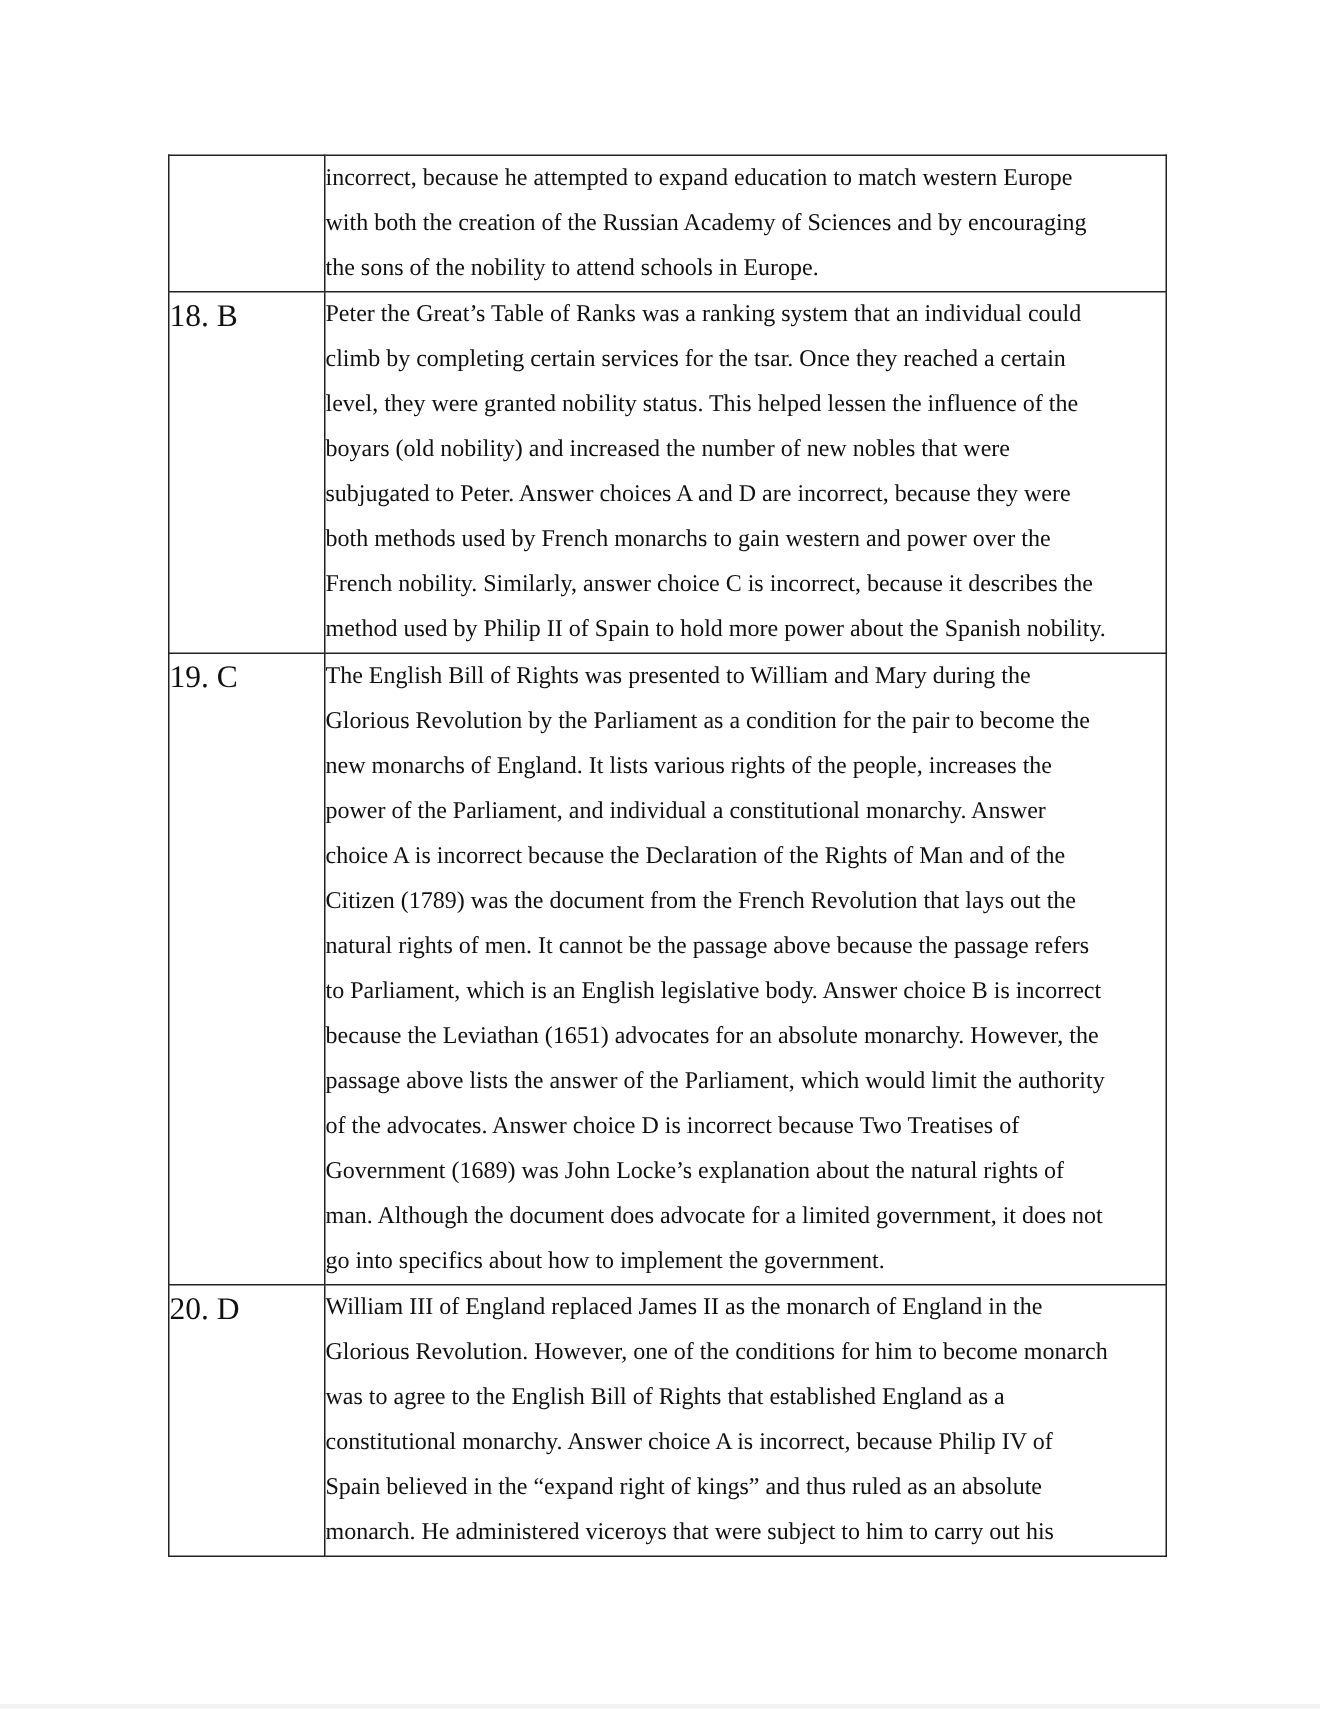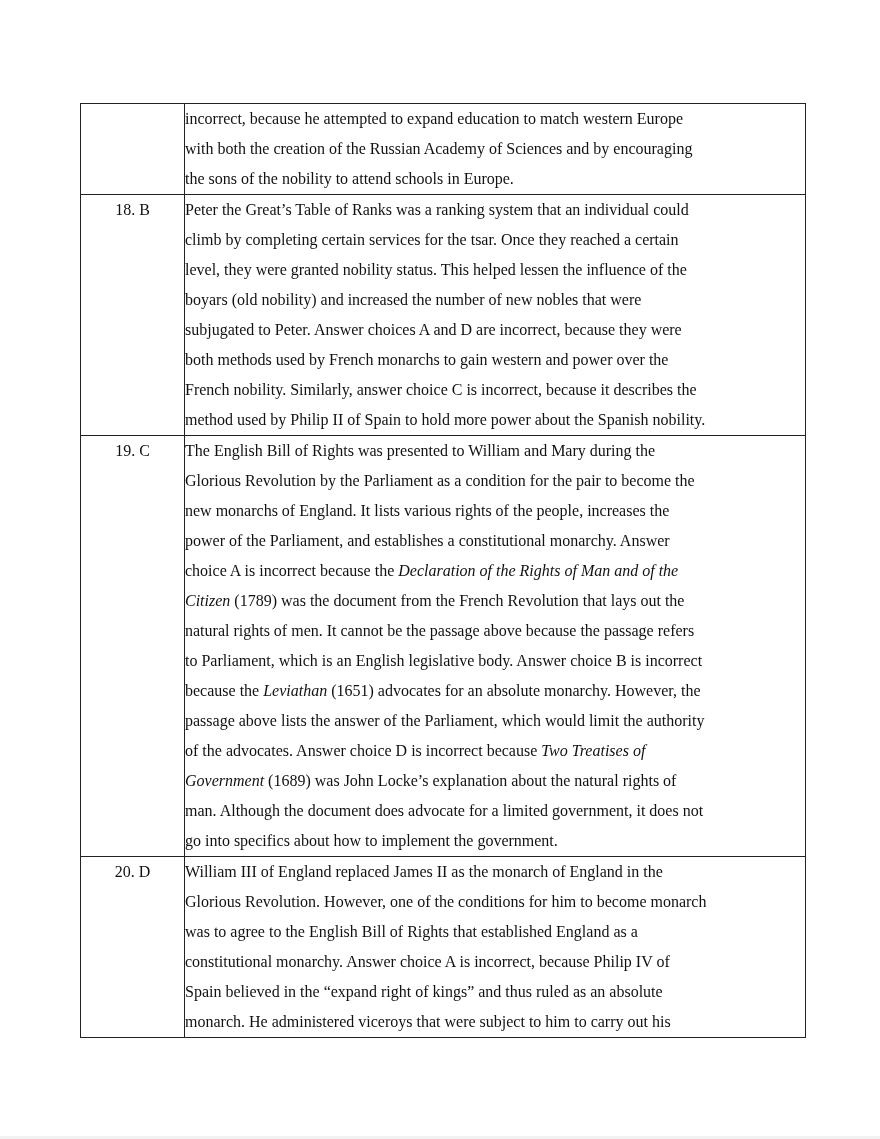--- a/index.html
+++ b/index.html
@@ -1,25 +1,25 @@
 <!DOCTYPE html>
 <html><head>
 <meta charset="utf-8">
 <style>
   html, body { margin: 0; padding: 0; background: #ffffff; }
   body { width: 880px; height: 1139px; position: relative; overflow: hidden;
          font-family: "Liberation Serif", serif; color: #111; }
   .page { position: absolute; left: 0; top: 0; width: 880px; height: 1139px; background: #fff; }
-  table.answers { position: absolute; left: 80px; top: 103px; width: 726px;
+  table.answers { position: absolute; left: 112px; top: 103px; width: 666px;
                   border-collapse: collapse; table-layout: fixed; }
   table.answers td { border: 1px solid #222; vertical-align: top; padding: 0; }
-  td.key { width: 103px; text-align: center; font-size: 16px; line-height: 30px; padding-top: 0; }
+  td.key { width: 103px; font-size: 21px; line-height: 30px; padding-top: 0; }
   td.expl { padding: 0 4px 0 10px; font-size: 16px; line-height: 30px; }
   .line { display: block; white-space: nowrap; height: 30px; }
-  .line span.it { font-style: italic; }
+  .line span.it { }
   .bottom-rule { position: absolute; left: 0; top: 1136px; width: 880px; height: 3px; background: #f2f2f2; }
 </style>
 </head>
 <body>
 
 <div class="page">
   <table class="answers">
     <tbody id="rows">
         <tr>
           <td class="key"></td>
@@ -41,21 +41,21 @@
             <span class="line"><span>French nobility. Similarly, answer choice C is incorrect, because it describes the</span></span>
             <span class="line"><span>method used by Philip II of Spain to hold more power about the Spanish nobility.</span></span>
           </td>
         </tr>
         <tr>
           <td class="key">19. C</td>
           <td class="expl">
             <span class="line"><span>The English Bill of Rights was presented to William and Mary during the</span></span>
             <span class="line"><span>Glorious Revolution by the Parliament as a condition for the pair to become the</span></span>
             <span class="line"><span>new monarchs of England. It lists various rights of the people, increases the</span></span>
-            <span class="line"><span>power of the Parliament, and establishes a constitutional monarchy. Answer</span></span>
+            <span class="line"><span>power of the Parliament, and individual a constitutional monarchy. Answer</span></span>
             <span class="line"><span>choice A is incorrect because the </span><span class="it">Declaration of the Rights of Man and of the</span></span>
             <span class="line"><span class="it">Citizen</span><span> (1789) was the document from the French Revolution that lays out the</span></span>
             <span class="line"><span>natural rights of men. It cannot be the passage above because the passage refers</span></span>
             <span class="line"><span>to Parliament, which is an English legislative body. Answer choice B is incorrect</span></span>
             <span class="line"><span>because the </span><span class="it">Leviathan</span><span> (1651) advocates for an absolute monarchy. However, the</span></span>
             <span class="line"><span>passage above lists the answer of the Parliament, which would limit the authority</span></span>
             <span class="line"><span>of the advocates. Answer choice D is incorrect because </span><span class="it">Two Treatises of</span></span>
             <span class="line"><span class="it">Government</span><span> (1689) was John Locke’s explanation about the natural rights of</span></span>
             <span class="line"><span>man. Although the document does advocate for a limited government, it does not</span></span>
             <span class="line"><span>go into specifics about how to implement the government.</span></span>

